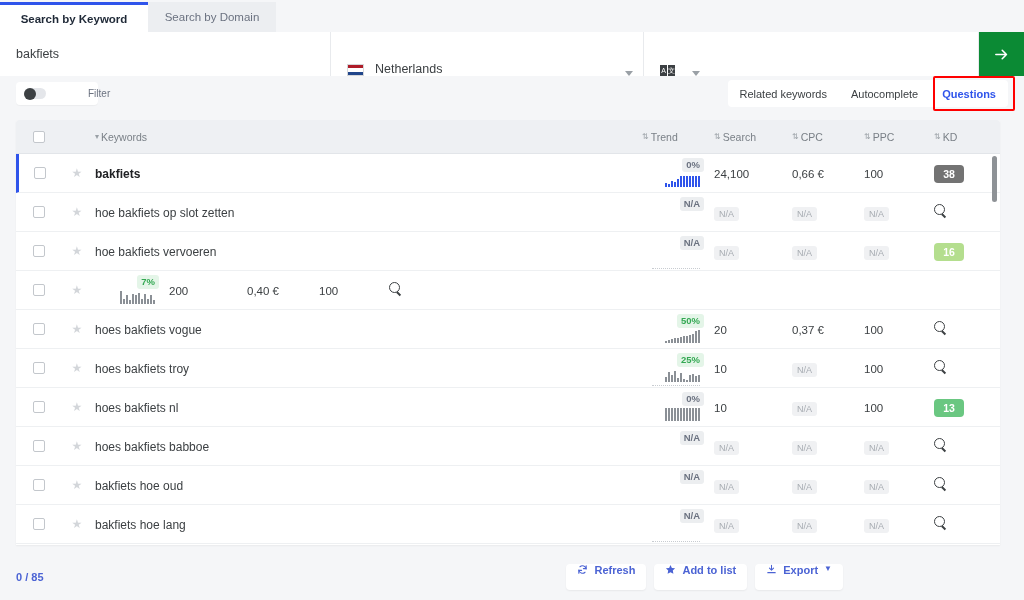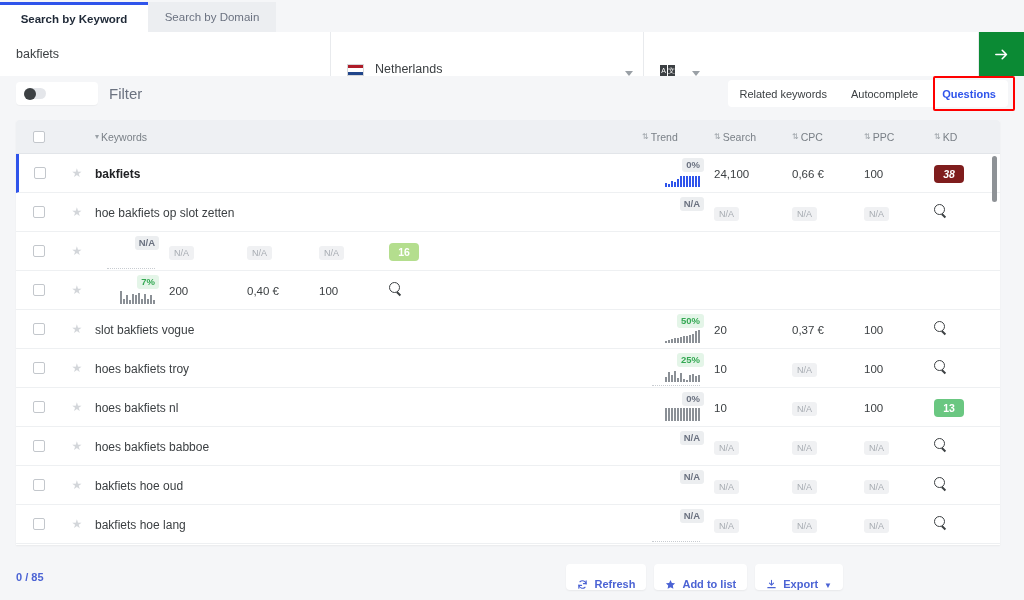--- a/index.html
+++ b/index.html
@@ -52,21 +52,21 @@
 
   
   .filterrow { position: absolute; left: 0; top: 76px; width: 1024px; height: 40px; }
   .filterpill { position: absolute; left: 16px; top: 6px; width: 82px; height: 23px;
                 background: #ffffff; border-radius: 4px; display: flex; align-items: center;
                 padding-left: 8px; cursor: pointer; box-shadow: 0 1px 1px rgba(0,0,0,.04); }
   .toggle { width: 22px; height: 11px; border-radius: 6px; background: #e4e6ea;
             position: relative; flex: 0 0 auto; }
   .toggle::after { content: ''; position: absolute; left: 0px; top: -0.5px; width: 12px; height: 12px;
                    border-radius: 50%; background: #3c4043; }
-  .filterpill .ft { font-size: 15px; color: #6b7280; margin-left: 27px; padding-left: 36px; }
+  .filterpill .ft { font-size: 10px; color: #6b7280; margin-left: 6px; padding-left: 36px; }
 
   .modepills { position: absolute; right: 16px; top: 4px; height: 27px; display: flex;
                align-items: stretch; }
   .mpill { background: #ffffff; font-size: 11px; color: #3c4043; display: flex; align-items: center;
            justify-content: center; padding: 0 12px; cursor: pointer; }
   #pill-related { border-radius: 4px 0 0 4px; }
   #pill-questions { color: #2f54eb; font-weight: bold; border-radius: 0 4px 4px 0; }
   .redbox { position: absolute; right: 9px; top: 0px; width: 82px; height: 35px;
             border: 2px solid #ff0000; border-radius: 2px; pointer-events: none; }
 
@@ -127,21 +127,21 @@
   .scrollbar { position: absolute; right: 3px; top: 36px; width: 5px; height: 350px;
                background: transparent; }
   .scrollthumb { position: absolute; right: 0; top: 0; width: 5px; height: 46px;
                  background: #8e9296; border-radius: 3px; cursor: pointer; }
 
   
   .footer { position: absolute; left: 0; bottom: 0; width: 859px; height: 46px;
             background: #f5f6f8; display: flex; align-items: center; }
   .counter { position: absolute; left: 16px; font-size: 11px; font-weight: bold; color: #4b63d4; }
   .fbtns { position: absolute; right: 16px; display: flex; gap: 8px; }
-  .fbtn { height: 26px; background: #ffffff; border-radius: 4px; display: flex; align-items: flex-end;
+  .fbtn { height: 26px; background: #ffffff; border-radius: 4px; display: flex; align-items: flex-start;
           padding: 0 11px; font-size: 11px; color: #4b63d4; font-weight: bold; cursor: pointer;
           box-shadow: 0 1px 2px rgba(0,0,0,.06); }
   .fbtn svg { margin-right: 6px; }
   .fbtn .dd { margin-left: 6px; font-size: 8px; }
 </style>
 </head>
 <body>
 
 <div class="app">
 
@@ -250,21 +250,21 @@
               <i style="height: 11px; background: rgb(47, 84, 235);"></i>
               <i style="height: 11px; background: rgb(47, 84, 235);"></i>
               <i style="height: 11px; background: rgb(47, 84, 235);"></i>
               <i style="height: 11px; background: rgb(47, 84, 235);"></i>
               <i style="height: 11px; background: rgb(47, 84, 235);"></i>
             </span>
           </div>
           <div class="c-search" style="padding-left: 6px;"><span class="val">24,100</span></div>
           <div class="c-cpc" style="padding-left: 6px;"><span class="val">0,66 €</span></div>
           <div class="c-ppc" style="padding-left: 6px;"><span class="val">100</span></div>
-          <div class="c-kd" style="padding-left: 6px;"><span class="kdbadge" style="background: #7f1d1d; font-style: italic;">38</span></div>
+          <div class="c-kd" style="padding-left: 6px;"><span class="kdbadge" style="background: #737373;">38</span></div>
         </div>
         <div class="row">
           <div class="c-chk" style="display: flex; justify-content: center;">
             <span class="chk"></span>
           </div>
           <div class="c-star" style="display: flex; justify-content: center;">
             <span class="star">★</span>
           </div>
           <div class="c-kw"><span class="kwtext">hoe bakfiets op slot zetten</span></div>
           <div class="trendcell">
@@ -275,20 +275,21 @@
           <div class="c-ppc" style="padding-left: 6px;"><span class="na">N/A</span></div>
           <div class="c-kd" style="padding-left: 6px;"><span class="magnifier"></span></div>
         </div>
         <div class="row">
           <div class="c-chk" style="display: flex; justify-content: center;">
             <span class="chk"></span>
           </div>
           <div class="c-star" style="display: flex; justify-content: center;">
             <span class="star">★</span>
           </div>
+          <div class="c-kw"><span class="kwtext">hoe bakfiets vervoeren</span></div>
           <div class="trendcell">
             <span class="pctbadge pct-gray">N/A</span>
             <span class="dots"></span>
           </div>
           <div class="c-search" style="padding-left: 6px;"><span class="na">N/A</span></div>
           <div class="c-cpc" style="padding-left: 6px;"><span class="na">N/A</span></div>
           <div class="c-ppc" style="padding-left: 6px;"><span class="na">N/A</span></div>
           <div class="c-kd" style="padding-left: 6px;"><span class="kdbadge" style="background: rgb(180, 222, 142);">16</span></div>
         </div>
         <div class="row">
@@ -320,21 +321,21 @@
           <div class="c-ppc" style="padding-left: 6px;"><span class="val">100</span></div>
           <div class="c-kd" style="padding-left: 6px;"><span class="magnifier"></span></div>
         </div>
         <div class="row">
           <div class="c-chk" style="display: flex; justify-content: center;">
             <span class="chk"></span>
           </div>
           <div class="c-star" style="display: flex; justify-content: center;">
             <span class="star">★</span>
           </div>
-          <div class="c-kw"><span class="kwtext">slot bakfiets vogue</span></div>
+          <div class="c-kw"><span class="kwtext">hoes bakfiets vogue</span></div>
           <div class="trendcell">
             <span class="pctbadge pct-green">50%</span>
             <span class="spark">
               <i style="height: 2px; background: rgb(139, 144, 150);"></i>
               <i style="height: 3px; background: rgb(139, 144, 150);"></i>
               <i style="height: 4px; background: rgb(139, 144, 150);"></i>
               <i style="height: 5px; background: rgb(139, 144, 150);"></i>
               <i style="height: 5px; background: rgb(139, 144, 150);"></i>
               <i style="height: 6px; background: rgb(139, 144, 150);"></i>
               <i style="height: 7px; background: rgb(139, 144, 150);"></i>

